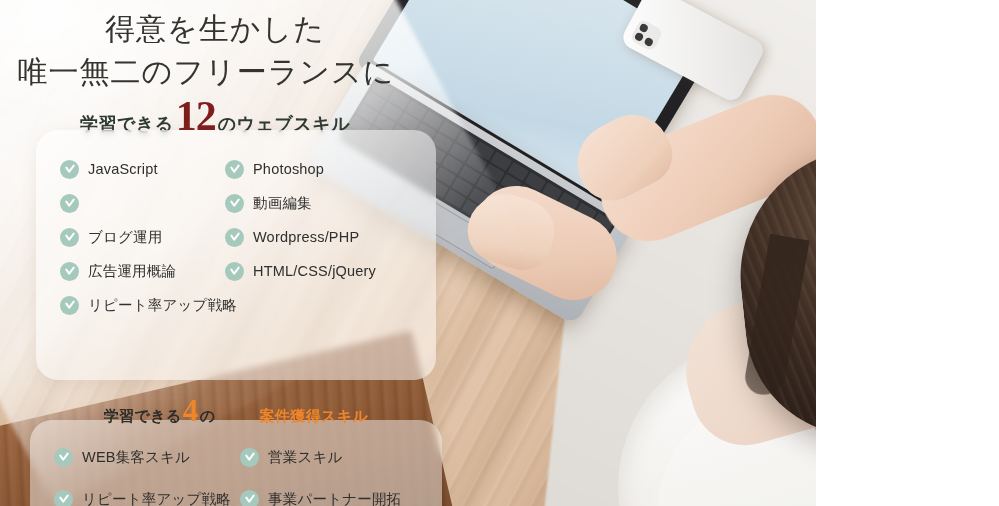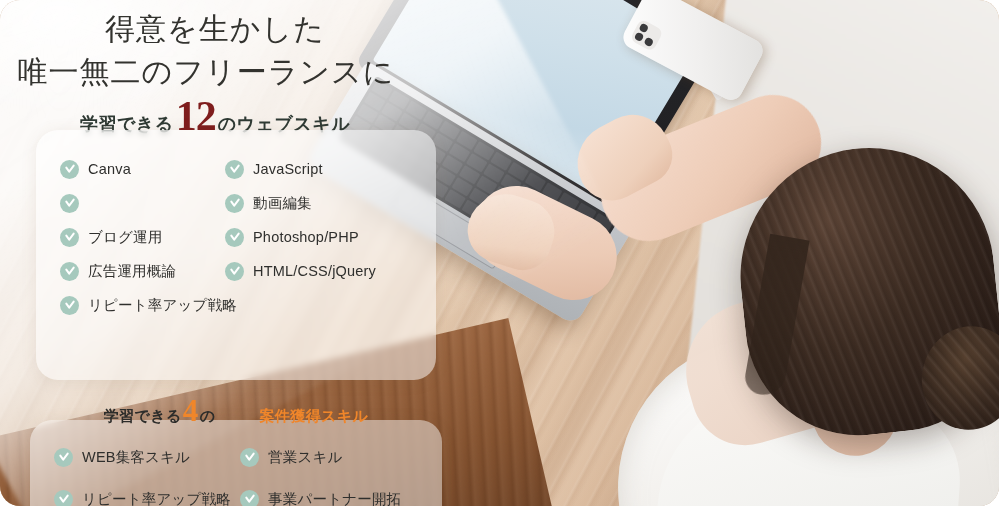--- a/index.html
+++ b/index.html
@@ -7,25 +7,24 @@
     margin: 0;
     padding: 0;
     background: #ffffff;
   }
   body {
     font-family: "Liberation Sans", "DejaVu Sans", sans-serif;
   }
 
   .stage {
     position: relative;
-    width: 999px;
+    width: 816px;
     height: 506px;
     overflow: hidden;
     background: #d9c3ae;
-    border-radius: 20px;
   }
 
   
   .photo {
     position: absolute;
     inset: 0;
     overflow: hidden;
   }
 
   
@@ -623,31 +622,31 @@
 
     <div class="panel panel-main">
       <div class="skill-grid">
 
         <div class="skill">
           <span class="check">
               <svg width="12" height="12" viewBox="0 0 12 12">
                 <path d="M2.3 4.6 L5.2 8.6 L9.7 2.6" stroke="#ffffff" stroke-width="2" fill="none" stroke-linecap="round" stroke-linejoin="round"></path>
               </svg>
             </span>
-          <span class="label-en">Canva</span>
-        </div>
-        <div class="skill">
-          <span class="check">
-              <svg width="12" height="12" viewBox="0 0 12 12">
-                <path d="M2.3 4.6 L5.2 8.6 L9.7 2.6" stroke="#ffffff" stroke-width="2" fill="none" stroke-linecap="round" stroke-linejoin="round"></path>
-              </svg>
-            </span>
           <span class="label-en">JavaScript</span>
         </div>
 
+        <div class="skill">
+          <span class="check">
+              <svg width="12" height="12" viewBox="0 0 12 12">
+                <path d="M2.3 4.6 L5.2 8.6 L9.7 2.6" stroke="#ffffff" stroke-width="2" fill="none" stroke-linecap="round" stroke-linejoin="round"></path>
+              </svg>
+            </span>
+          <span class="label-en">Photoshop</span>
+        </div>
 
         <div class="skill">
           <span class="check">
               <svg width="12" height="12" viewBox="0 0 12 12">
                 <path d="M2.3 4.6 L5.2 8.6 L9.7 2.6" stroke="#ffffff" stroke-width="2" fill="none" stroke-linecap="round" stroke-linejoin="round"></path>
               </svg>
             </span>
         </div>
 
         <div class="skill">
@@ -666,21 +665,21 @@
             </span>
           <span>ブログ運用</span>
         </div>
 
         <div class="skill">
           <span class="check">
               <svg width="12" height="12" viewBox="0 0 12 12">
                 <path d="M2.3 4.6 L5.2 8.6 L9.7 2.6" stroke="#ffffff" stroke-width="2" fill="none" stroke-linecap="round" stroke-linejoin="round"></path>
               </svg>
             </span>
-          <span class="label-en">Photoshop/PHP</span>
+          <span class="label-en">Wordpress/PHP</span>
         </div>
         <div class="skill">
           <span class="check">
               <svg width="12" height="12" viewBox="0 0 12 12">
                 <path d="M2.3 4.6 L5.2 8.6 L9.7 2.6" stroke="#ffffff" stroke-width="2" fill="none" stroke-linecap="round" stroke-linejoin="round"></path>
               </svg>
             </span>
           <span>広告運用概論</span>
         </div>
 

